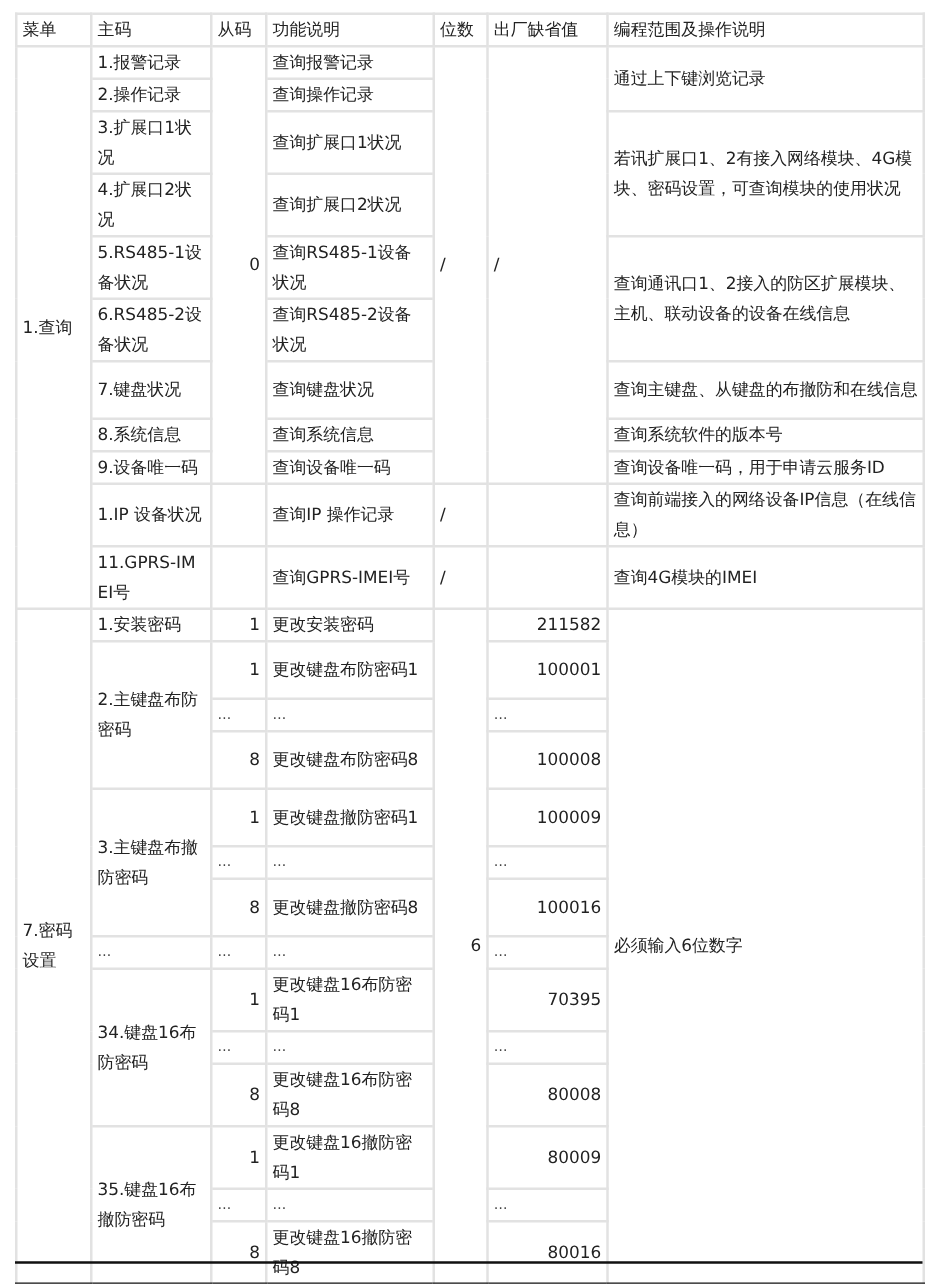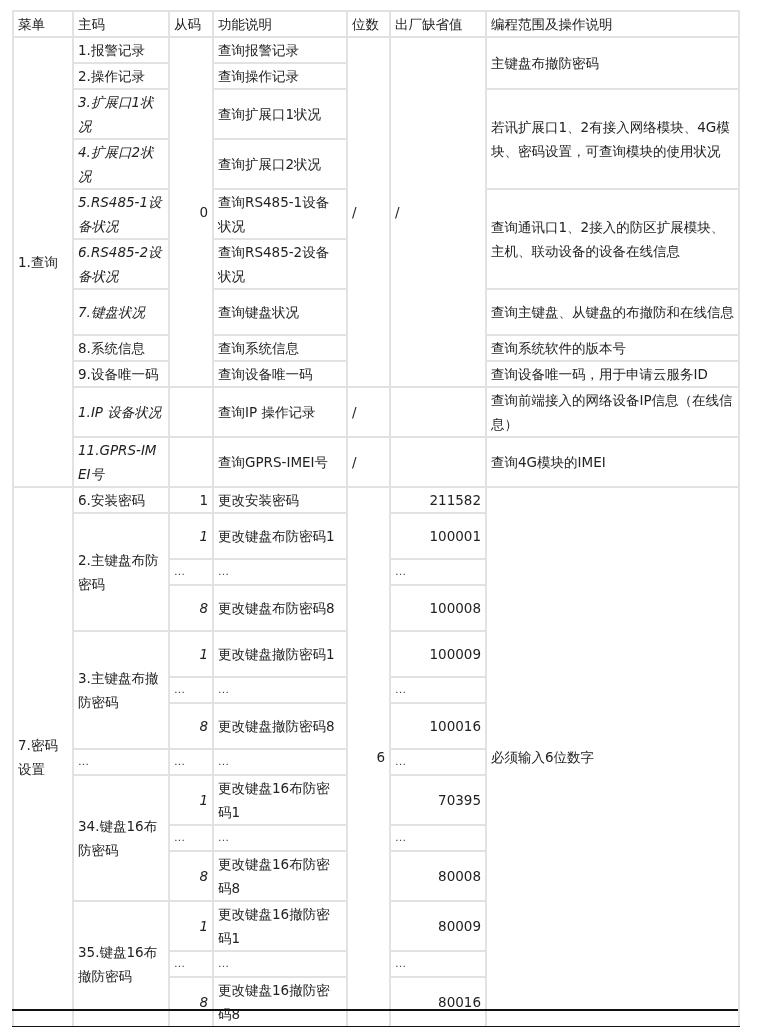--- a/index.html
+++ b/index.html
@@ -6,21 +6,21 @@
   body { width:757px; height:1027px; position:relative; overflow:hidden;
          font-family:"DejaVu Sans", "Liberation Sans", sans-serif; color:#222; }
   table.spec { position:absolute; left:12px; top:10px; border-collapse:collapse;
                table-layout:fixed; width:726px; font-size:13.5px; line-height:24px; }
   table.spec td { border:2px solid #e2e2e2; padding:0 4px; vertical-align:middle;
                   word-break:break-all; overflow:hidden; }
   table.spec tr.last td { border-bottom:2px solid #111; }
   td.num { text-align:right; }
   td.ell { letter-spacing:1px; color:#444; font-size:11px; }
   .h24 { height:21px;margin-top:25px; }
-  .h48 { height:44px;font-style:italic; }
+  .h48 { height:44px; }
 </style>
 </head>
 <body>
 
 <table class="spec">
   <colgroup>
     <col style="width:60px">
       <col style="width:96px">
       <col style="width:44px">
     <col style="width:134px">
@@ -40,21 +40,21 @@
     <td>编程范围及操作说明</td>
   </tr>
 
   <tr>
     <td rowspan="11">1.查询</td>
     <td class="h24">1.报警记录</td>
     <td rowspan="9" class="num">0</td>
     <td>查询报警记录</td>
     <td rowspan="9">/</td>
     <td rowspan="9">/</td>
-    <td rowspan="2">主键盘布撤防密码</td>
+    <td rowspan="2">通过上下键浏览记录</td>
   </tr>
   <tr>
     <td class="h24">2.操作记录</td>
     <td>查询操作记录</td>
   </tr>
   <tr>
     <td class="h48">3.扩展口1状况</td>
     <td>查询扩展口1状况</td>
     <td rowspan="2">若讯扩展口1、2有接入网络模块、4G模块、密码设置，可查询模块的使用状况</td>
   </tr>
@@ -98,21 +98,21 @@
     <td class="h48">11.GPRS-IMEI号</td>
     <td></td>
     <td>查询GPRS-IMEI号</td>
     <td>/</td>
     <td></td>
     <td>查询4G模块的IMEI</td>
   </tr>
 
   <tr>
     <td rowspan="15">7.密码设置</td>
-    <td class="h24">6.安装密码</td>
+    <td class="h24">1.安装密码</td>
     <td class="num">1</td>
     <td>更改安装密码</td>
     <td rowspan="15" class="num">6</td>
     <td class="num">211582</td>
     <td rowspan="15">必须输入6位数字</td>
   </tr>
 
   <tr>
     <td rowspan="3">2.主键盘布防密码</td>
     <td class="num h48">1</td>

